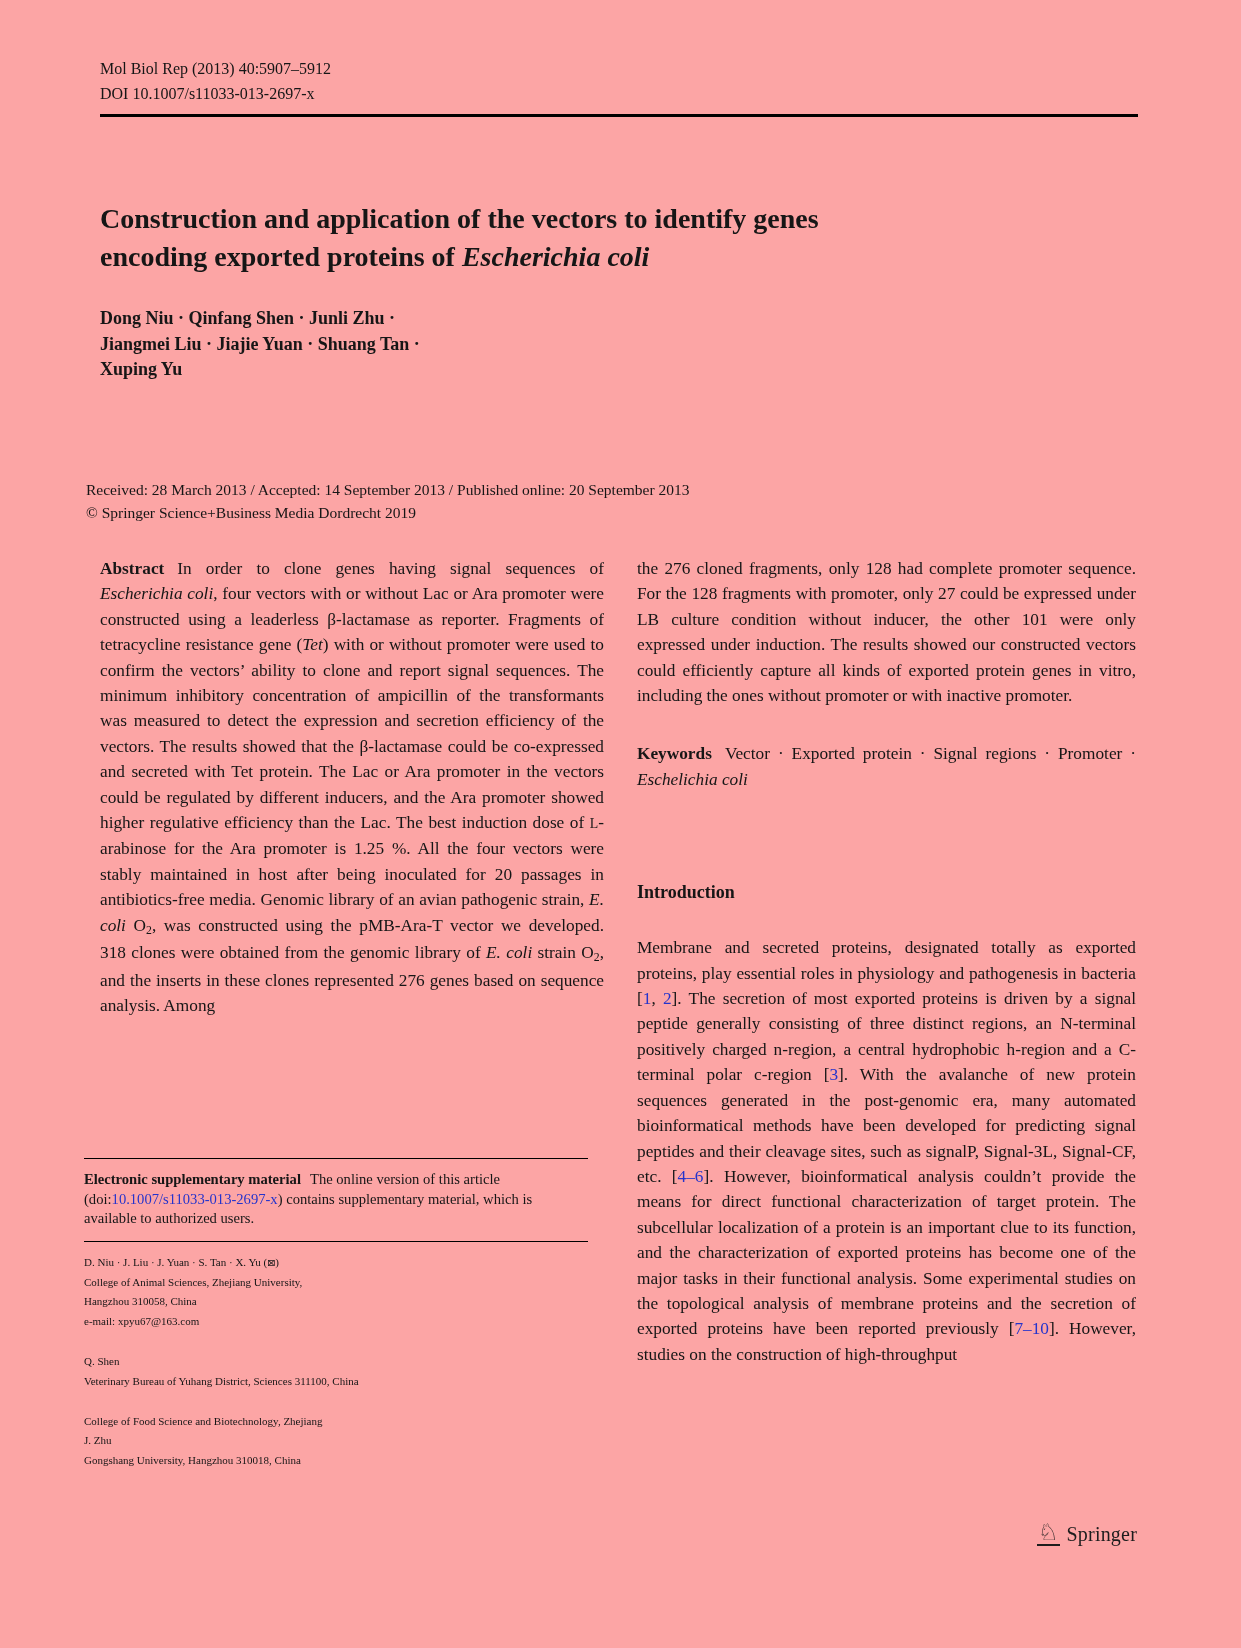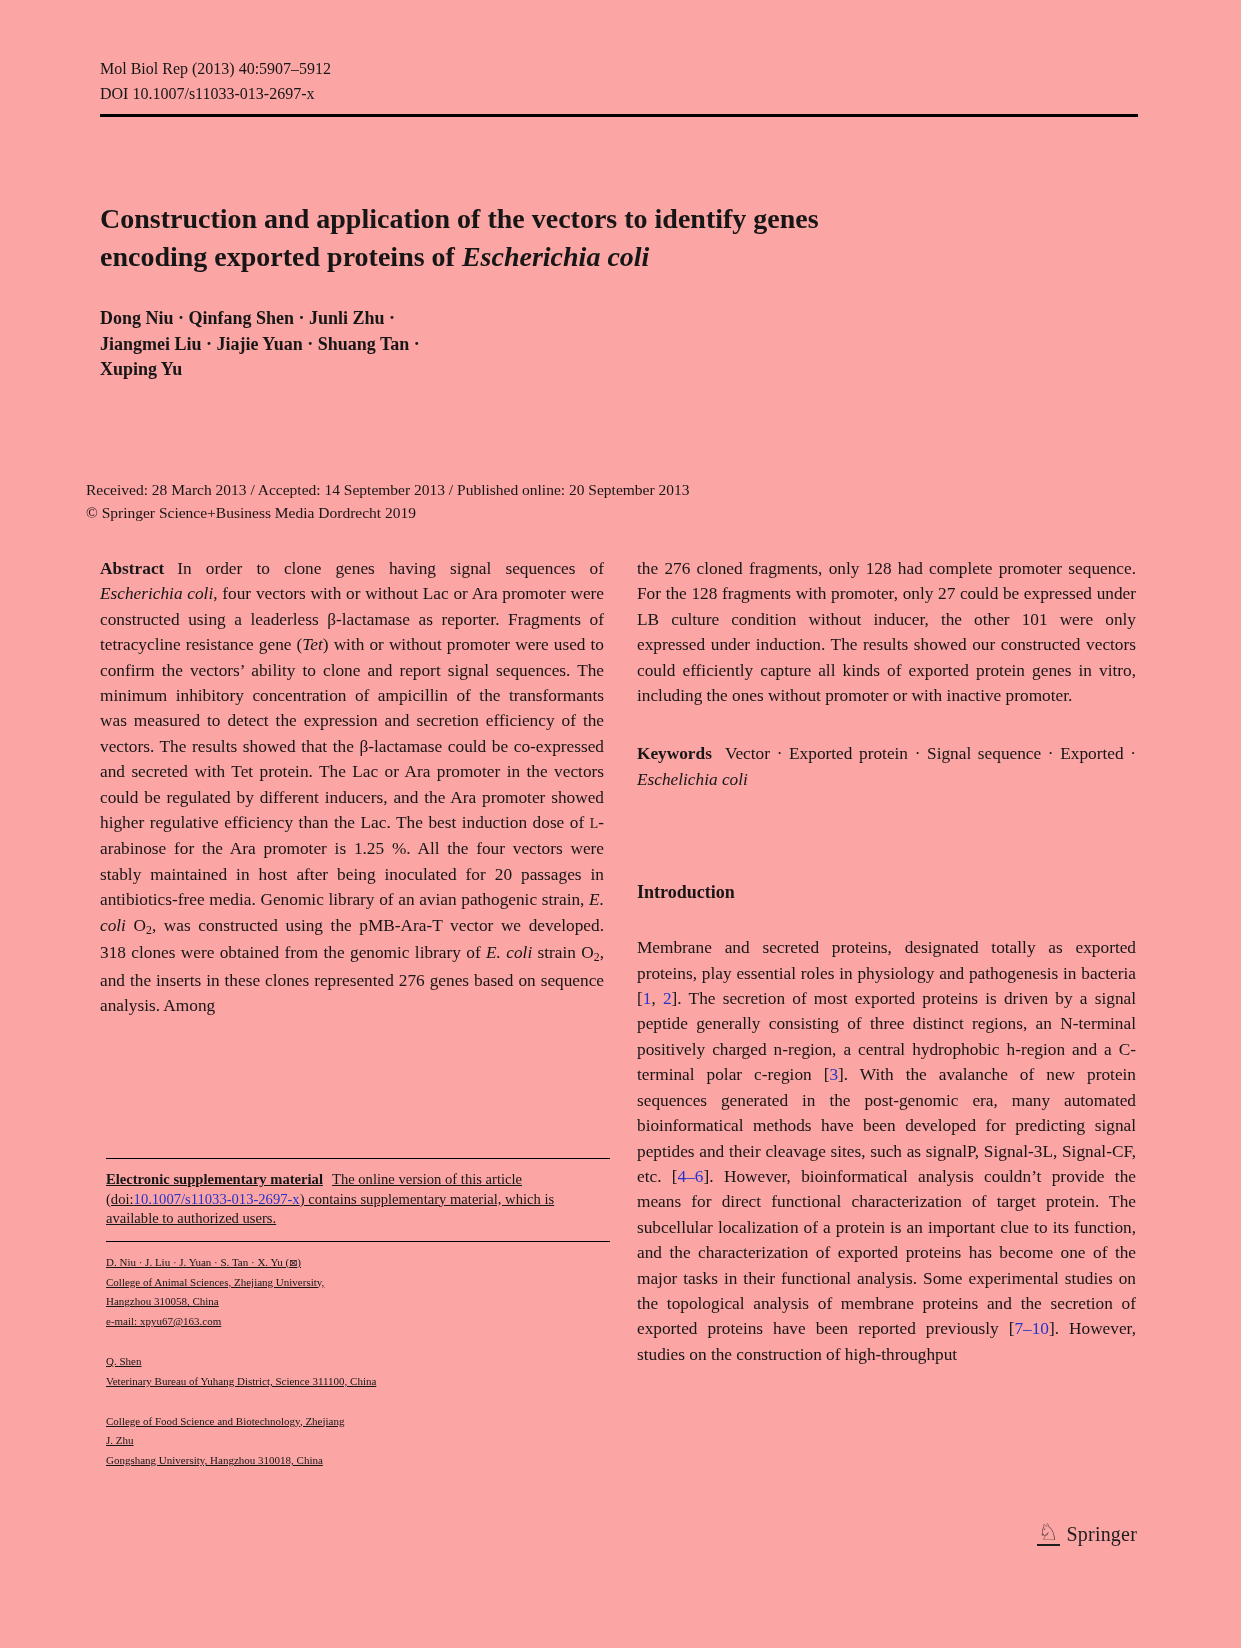--- a/index.html
+++ b/index.html
@@ -27,21 +27,21 @@
   .seg-i   { font-style:italic; }
   .seg-sub { font-size:68%; position:relative; top:0.28em; }
   .seg-sc  { font-size:80%; }
   .seg-link{ color:#2433cc; }
   .seg-env { font-family:"DejaVu Sans",sans-serif; font-size:0.9em; }
 
   .keywords-para  { margin-top:33px; }
   .intro-heading  { margin-top:90px; font-size:18px; font-weight:bold; }
   .intro-para     { margin-top:32px; }
 
-  .footnote-block { position:absolute; left:106px; top:1158px; width:504px;text-decoration:underline; }
+  .footnote-block { position:absolute; left:84px; top:1158px; width:504px; }
   .fn-rule  { height:1px; background:#000; }
   .fn-text  { margin-top:11px; font-size:14.6px; line-height:19.6px; text-align:left; }
   .fn-text .seg-label { margin-right:9px; }
   .affil-rule { margin-top:12px; height:1px; background:#000; }
   .affil-group { margin-top:11px; font-size:11px; line-height:19.8px; }
   .affil-group + .affil-group { margin-top:20px; }
 
   .springer-footer { position:absolute; top:1521px; right:104px; display:flex; align-items:flex-end; }
   .springer-knight {
     font-family:"DejaVu Sans",sans-serif; font-size:23px; line-height:23px;
@@ -76,40 +76,40 @@
     <div>Received: 28 March 2013 / Accepted: 14 September 2013 / Published online: 20 September 2013</div>
     <div>© Springer Science+Business Media Dordrecht 2019</div>
   </div>
 
   <div class="col-left">
     <div class="body-text"><span class="seg-label">Abstract</span><span class="seg-r">In order to clone genes having signal sequences of </span><span class="seg-i">Escherichia coli</span><span class="seg-r">, four vectors with or without Lac or Ara promoter were constructed using a leaderless β-lactamase as reporter. Fragments of tetracycline resistance gene (</span><span class="seg-i">Tet</span><span class="seg-r">) with or without promoter were used to confirm the vectors’ ability to clone and report signal sequences. The minimum inhibitory concentration of ampicillin of the transformants was measured to detect the expression and secretion efficiency of the vectors. The results showed that the β-lactamase could be co-expressed and secreted with Tet protein. The Lac or Ara promoter in the vectors could be regulated by different inducers, and the Ara promoter showed higher regulative efficiency than the Lac. The best induction dose of </span><span class="seg-sc">L</span><span class="seg-r">-arabinose for the Ara promoter is 1.25 %. All the four vectors were stably maintained in host after being inoculated for 20 passages in antibiotics-free media. Genomic library of an avian pathogenic strain, </span><span class="seg-i">E. coli</span><span class="seg-r"> O</span><span class="seg-sub">2</span><span class="seg-r">, was constructed using the pMB-Ara-T vector we developed. 318 clones were obtained from the genomic library of </span><span class="seg-i">E. coli</span><span class="seg-r"> strain O</span><span class="seg-sub">2</span><span class="seg-r">, and the inserts in these clones represented 276 genes based on sequence analysis. Among</span></div>
   </div>
 
   <div class="col-right">
     <div class="body-text">the 276 cloned fragments, only 128 had complete promoter sequence. For the 128 fragments with promoter, only 27 could be expressed under LB culture condition without inducer, the other 101 were only expressed under induction. The results showed our constructed vectors could efficiently capture all kinds of exported protein genes in vitro, including the ones without promoter or with inactive promoter.</div>
-    <div class="body-text keywords-para"><span class="seg-label">Keywords</span><span class="seg-r">Vector · Exported protein · Signal sequence · Exported · </span><span class="seg-i">Eschelichia coli</span></div>
+    <div class="body-text keywords-para"><span class="seg-label">Keywords</span><span class="seg-r">Vector · Exported protein · Signal regions · Promoter · </span><span class="seg-i">Eschelichia coli</span></div>
     <div class="intro-heading">Introduction</div>
     <div class="body-text intro-para"><span class="seg-r">Membrane and secreted proteins, designated totally as exported proteins, play essential roles in physiology and pathogenesis in bacteria [</span><span class="seg-link">1</span><span class="seg-r">, </span><span class="seg-link">2</span><span class="seg-r">]. The secretion of most exported proteins is driven by a signal peptide generally consisting of three distinct regions, an N-terminal positively charged n-region, a central hydrophobic h-region and a C-terminal polar c-region [</span><span class="seg-link">3</span><span class="seg-r">]. With the avalanche of new protein sequences generated in the post-genomic era, many automated bioinformatical methods have been developed for predicting signal peptides and their cleavage sites, such as signalP, Signal-3L, Signal-CF, etc. [</span><span class="seg-link">4–6</span><span class="seg-r">]. However, bioinformatical analysis couldn’t provide the means for direct functional characterization of target protein. The subcellular localization of a protein is an important clue to its function, and the characterization of exported proteins has become one of the major tasks in their functional analysis. Some experimental studies on the topological analysis of membrane proteins and the secretion of exported proteins have been reported previously [</span><span class="seg-link">7–10</span><span class="seg-r">]. However, studies on the construction of high-throughput</span></div>
   </div>
 
   <div class="footnote-block">
     <div class="fn-rule"></div>
     <div class="fn-text"><span class="seg-label">Electronic supplementary material</span><span class="seg-r">The online version of this article (doi:</span><span class="seg-link">10.1007/s11033-013-2697-x</span><span class="seg-r">) contains supplementary material, which is available to authorized users.</span></div>
     <div class="affil-rule"></div>
 
     <div class="affil-group">
       <div><span class="seg-r">D. Niu · J. Liu · J. Yuan · S. Tan · X. Yu (</span><span class="seg-env">⊠</span><span class="seg-r">)</span></div>
       <div>College of Animal Sciences, Zhejiang University,</div>
       <div>Hangzhou 310058, China</div>
       <div>e-mail: xpyu67@163.com</div>
     </div>
 
     <div class="affil-group">
       <div>Q. Shen</div>
-      <div>Veterinary Bureau of Yuhang District, Science 311100, China</div>
+      <div>Veterinary Bureau of Yuhang District, Sciences 311100, China</div>
     </div>
 
     <div class="affil-group">
       <div>College of Food Science and Biotechnology, Zhejiang</div>
       <div>J. Zhu</div>
       <div>Gongshang University, Hangzhou 310018, China</div>
     </div>
   </div>
 
   <div class="springer-footer">

